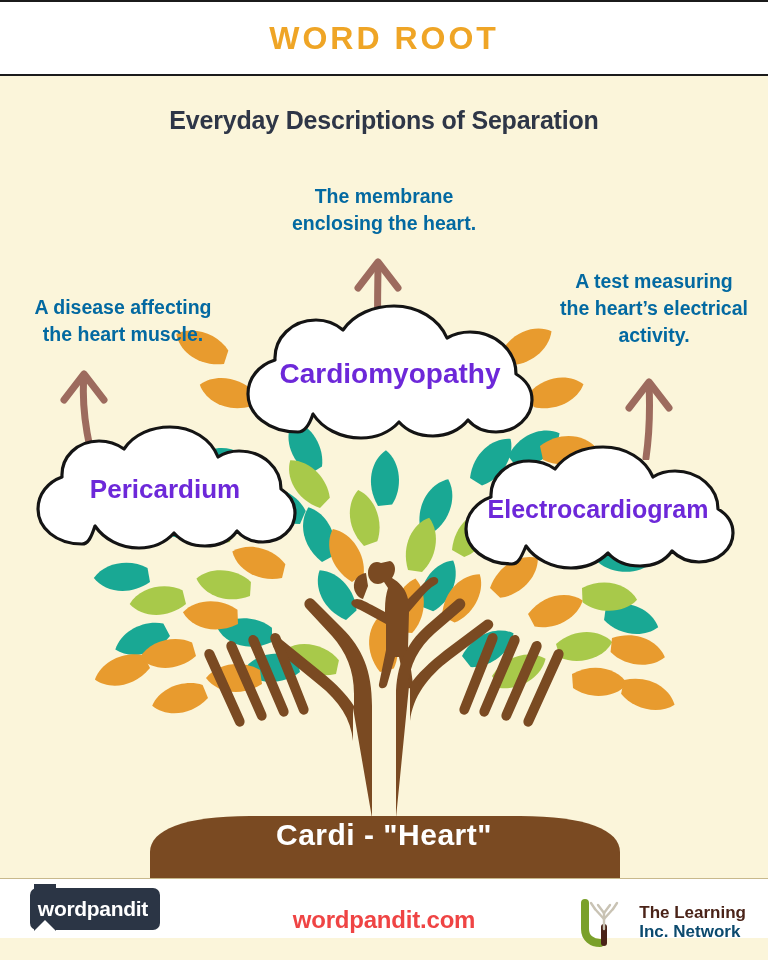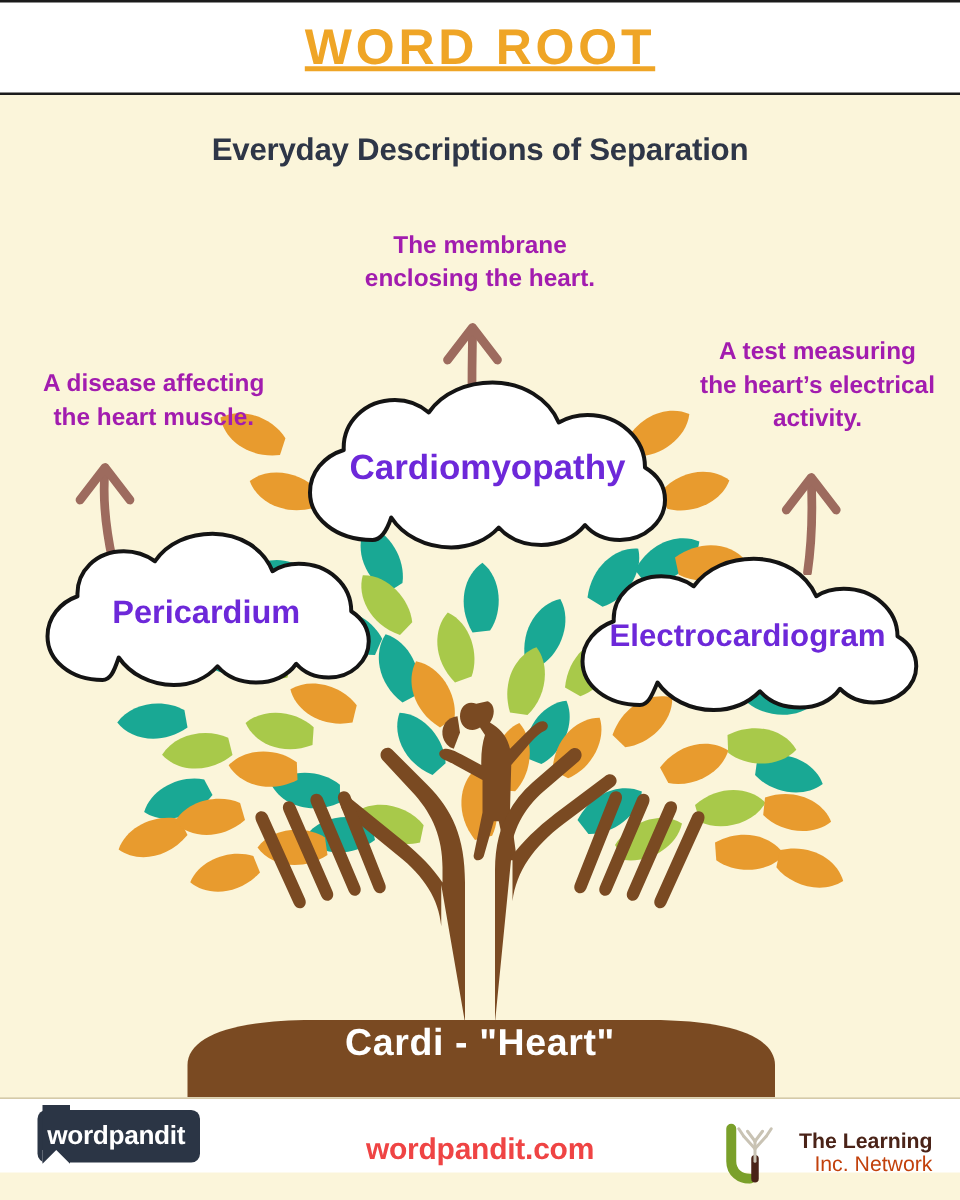--- a/index.html
+++ b/index.html
@@ -13,39 +13,39 @@
   
   .header{
     position:absolute;left:0;top:0;width:768px;height:76px;
     background:#ffffff;
     border-top:2px solid #1b1b1b;
     border-bottom:2px solid #1b1b1b;
     box-sizing:border-box;
     display:flex;align-items:center;justify-content:center;
   }
   .header-title{
-    font-size:40px;font-weight:bold;letter-spacing:3px;
-    color:#EFA526;font-family:"Liberation Sans", sans-serif;text-decoration:underline;
+    font-size:32px;font-weight:bold;letter-spacing:3px;
+    color:#EFA526;font-family:"Liberation Sans", sans-serif;
   }
 
   
   .canvas{
     position:absolute;left:0;top:76px;width:768px;height:802px;
     background:#FBF5DA;overflow:hidden;
   }
 
   .subtitle{
     position:absolute;left:0;top:30px;width:768px;text-align:center;
     font-size:25px;font-weight:bold;color:#2E3647;
     letter-spacing:-0.2px;
   }
 
   
   .desc{
-    position:absolute;font-size:19.5px;font-weight:bold;color:#a21caf;
+    position:absolute;font-size:19.5px;font-weight:bold;color:#0369a1;
     line-height:1.38;text-align:center;white-space:pre-line;
   }
   .desc-top{left:204px;top:107px;width:360px;}
   .desc-left{left:-8px;top:218px;width:262px;}
   .desc-right{left:520px;top:192px;width:268px;text-align:center;}
 
   
   .arrow{position:absolute;}
 
   
@@ -100,21 +100,21 @@
     position:absolute;left:0;top:0;width:768px;height:82px;
     display:flex;align-items:center;justify-content:center;
     font-size:24px;font-weight:bold;color:#ef4444;letter-spacing:-0.2px;
     pointer-events:none;
   }
   .tln{
     position:absolute;right:22px;top:18px;display:flex;align-items:center;gap:16px;
   }
   .tln-text{display:flex;flex-direction:column;line-height:1.12;}
   .tln-l1{font-size:17px;font-weight:bold;color:#4A2318;}
-  .tln-l2{font-size:17px;font-weight:normal;color:#c2410c;text-align:right;}
+  .tln-l2{font-size:17px;font-weight:bold;color:#0c4a6e;}
 </style>
 </head>
 <body>
 
 <div class="page">
 
   <div class="header">
     <div class="header-title">WORD ROOT</div>
   </div>
 

